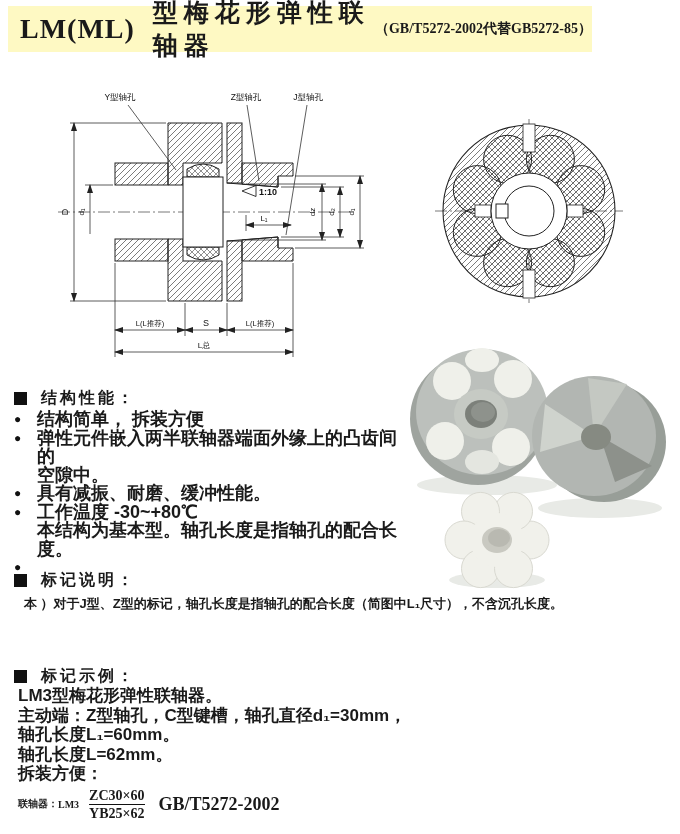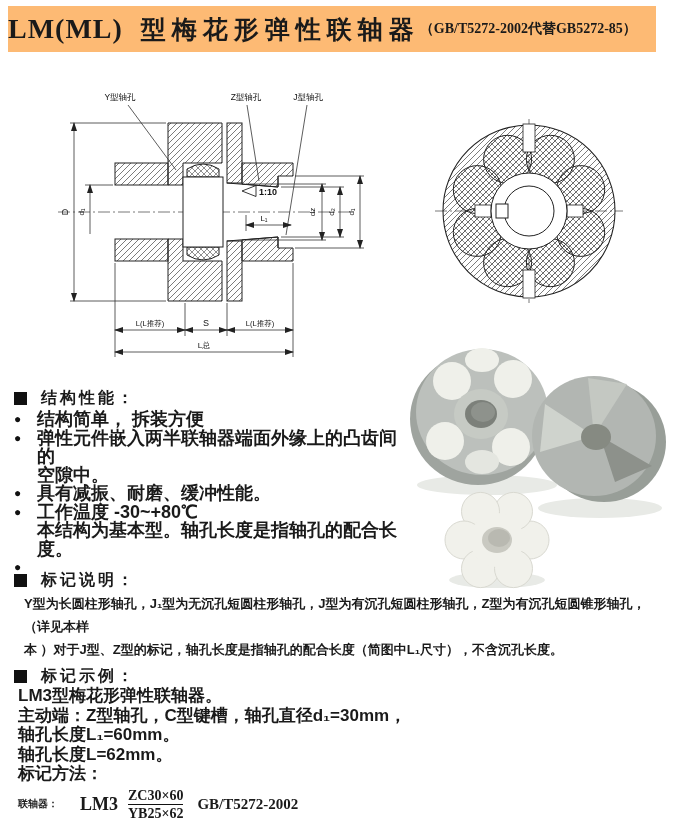--- a/index.html
+++ b/index.html
@@ -3,45 +3,45 @@
 <meta charset="utf-8">
 <style>
   html,body{margin:0;padding:0}
   body{
     width:680px;height:834px;position:relative;background:#fff;
     font-family:"Liberation Sans",sans-serif;color:#1a1a1a;overflow:hidden;
   }
   .abs{position:absolute}
   
   .titlebar{
-    left:8px;top:6px;width:648px;height:46px;background:#fdba74;
-    display:flex;align-items:center;padding-left:0;box-sizing:border-box;
+    left:8px;top:6px;width:584px;height:46px;background:#fef9c3;
+    display:flex;align-items:center;padding-left:12px;box-sizing:border-box;
   }
   .title-latin{font-family:"Liberation Serif",serif;font-weight:bold;font-size:28px;letter-spacing:1px}
   .title-zh{font-weight:bold;font-size:25px;letter-spacing:6px;margin-left:18px;font-family:"Liberation Serif",serif}
   .title-paren{font-weight:bold;font-size:14px;font-family:"Liberation Serif",serif;white-space:nowrap}
   
   .sec-heading{display:flex;align-items:center;gap:14px;font-weight:bold;font-size:16px;letter-spacing:3px}
   .sq{width:13px;height:13px;background:#111;flex:0 0 auto}
   
   .perf{left:14px;top:410px;width:390px}
   .perf-row{display:flex;line-height:18.5px}
   .perf-bullet{width:23px;flex:0 0 auto;font-size:12px;color:#111}
   .perf-text{font-size:18px;font-weight:600}
   
   .note-body{left:24px;top:592px;width:646px;font-size:13px;font-weight:600;line-height:23px}
   
   .ex-body{left:18px;top:686px;width:400px}
   .ex-line{font-size:17px;font-weight:600;line-height:19.5px;white-space:nowrap}
   .desig{display:flex;align-items:center;margin-top:3px}
   .desig-label{font-size:10px;font-weight:700}
-  .desig-model{font-family:"Liberation Serif",serif;font-weight:bold;font-size:18px;margin-left:22px}
+  .desig-model{font-family:"Liberation Serif",serif;font-weight:bold;font-size:10px;}
   .frac{display:inline-flex;flex-direction:column;text-align:center;margin:0 10px;font-family:"Liberation Serif",serif;font-weight:bold;font-size:14px;line-height:17px}
   .frac-den{border-top:1.4px solid #111}
-  .desig-std{font-family:"Liberation Serif",serif;font-weight:bold;font-size:15px;margin-left:4px}
+  .desig-std{font-family:"Liberation Serif",serif;font-weight:bold;font-size:18px;margin-left:4px}
   
   svg text{font-family:"Liberation Sans",sans-serif;fill:#111}
   .hatch{fill:url(#h45);stroke:#222;stroke-width:1}
   .xhatch{fill:url(#xh);stroke:#222;stroke-width:1}
   .hatchb{fill:url(#h45b);stroke:#222;stroke-width:1.1}
   .xhatchb{fill:url(#xhb);stroke:#222;stroke-width:1}
   .dim{stroke:#333;stroke-width:0.8;fill:none}
   .edge{stroke:#222;stroke-width:1;fill:none}
 </style>
 </head>
@@ -256,34 +256,33 @@
   <div class="perf-row">
     <span class="perf-bullet">●</span>
   </div>
 </div>
 
 <div class="abs sec-heading" style="left:14px;top:570px">
   <span class="sq"></span>
   <span>标记说明：</span>
 </div>
 <div class="abs note-body">
-  <div>Y型为长圆柱形轴孔，J₁型为无沉孔短圆柱形轴孔，J型为有沉孔短圆柱形轴孔，Z型为有沉孔短圆锥形轴孔，（详见本样</div>
   <div>本 ）对于J型、Z型的标记，轴孔长度是指轴孔的配合长度（简图中L₁尺寸），不含沉孔长度。</div>
 </div>
 
 <div class="abs sec-heading" style="left:14px;top:666px">
   <span class="sq"></span>
   <span>标记示例：</span>
 </div>
 <div class="abs ex-body">
   <div class="ex-line">LM3型梅花形弹性联轴器。</div>
   <div class="ex-line">主动端：Z型轴孔，C型键槽，轴孔直径d₁=30mm，</div>
   <div class="ex-line">轴孔长度L₁=60mm。</div>
   <div class="ex-line">轴孔长度L=62mm。</div>
-  <div class="ex-line">标记方法：</div>
+  <div class="ex-line">拆装方便：</div>
   <div class="desig">
     <span class="desig-label">联轴器：</span>
     <span class="desig-model">LM3</span>
     <span class="frac">
       <span class="frac-num">ZC30×60</span>
       <span class="frac-den">YB25×62</span>
     </span>
     <span class="desig-std">GB/T5272-2002</span>
   </div>
 </div>

